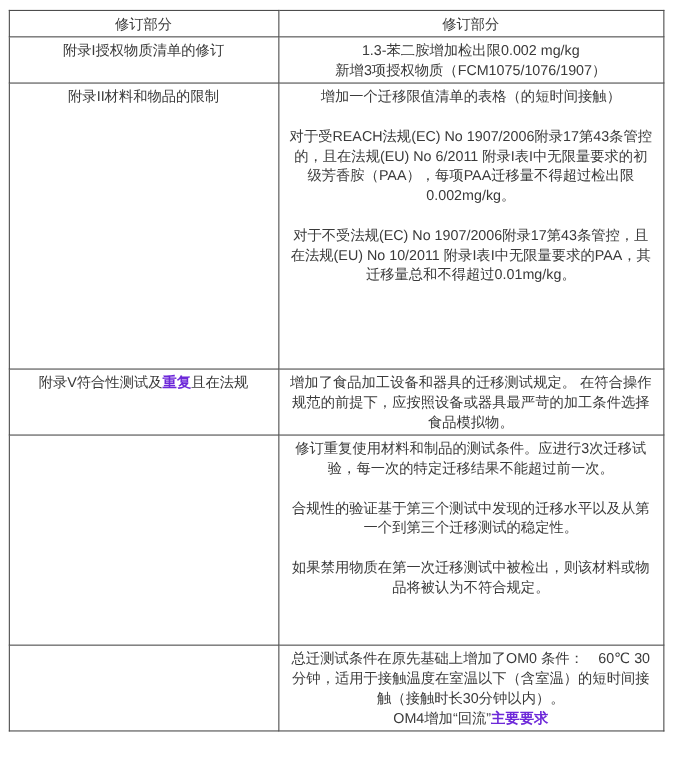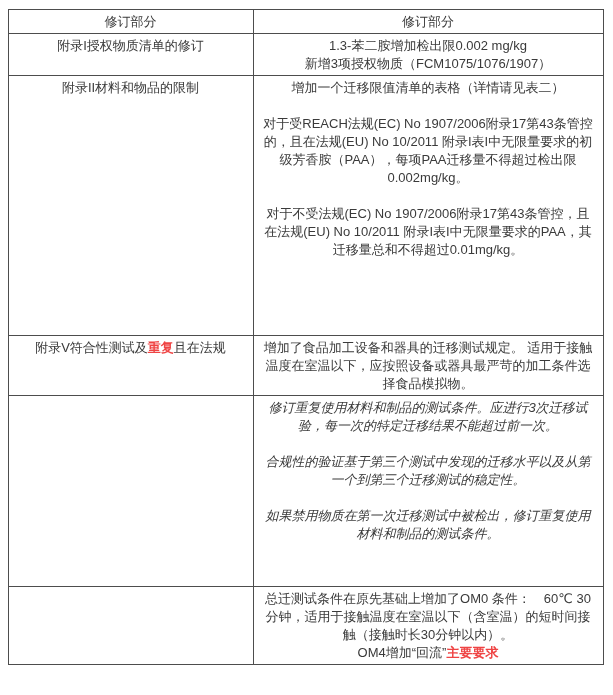--- a/index.html
+++ b/index.html
@@ -31,27 +31,27 @@
     font-size: 13px;
     line-height: 18px;
     color: #3a3a3a;
     text-align: center;
   }
   .line {
     white-space: pre-wrap;
     word-wrap: break-word;
   }
   .gap { margin-top: 18px; }
-  .b { font-weight: bold; color: #ef4444; }
+  .b { font-weight: bold; color: #6d28d9; }
   tr.hdr td { height: 16px; }
   tr.r1  td { height: 32px; }
   tr.r2  td { height: 254px; }
   tr.r3  td { height: 29px; }
   tr.r4  td { height: 54px; }
-  tr.r5  td { height: 185px; font-style: italic; }
+  tr.r5  td { height: 185px; }
   tr.r6  td { height: 70px; }
 </style>
 </head>
 <body>
 
 <div class="table-wrap">
   <table class="revision-table">
     <colgroup>
         <col class="c1">
         <col class="c2">
@@ -75,44 +75,44 @@
         <div class="line">1.3-苯二胺增加检出限0.002 mg/kg</div>
         <div class="line">新增3项授权物质（FCM1075/1076/1907）</div>
       </td>
     </tr>
 
     <tr class="r2">
       <td>
         <div class="line">附录II材料和物品的限制</div>
       </td>
       <td>
-        <div class="line">增加一个迁移限值清单的表格（详情请见表二）</div>
-        <div class="line gap">对于受REACH法规(EC) No 1907/2006附录17第43条管控的，且在法规(EU) No 10/2011 附录I表I中无限量要求的初级芳香胺（PAA），每项PAA迁移量不得超过检出限0.002mg/kg。</div>
+        <div class="line">增加一个迁移限值清单的表格（的短时间接触）</div>
+        <div class="line gap">对于受REACH法规(EC) No 1907/2006附录17第43条管控的，且在法规(EU) No 6/2011 附录I表I中无限量要求的初级芳香胺（PAA），每项PAA迁移量不得超过检出限0.002mg/kg。</div>
         <div class="line gap">对于不受法规(EC) No 1907/2006附录17第43条管控，且在法规(EU) No 10/2011 附录I表I中无限量要求的PAA，其迁移量总和不得超过0.01mg/kg。</div>
       </td>
     </tr>
 
 
     <tr class="r4">
       <td>
         <div class="line"><span>附录V符合性测试及</span><span class="b">重复</span><span>且在法规</span></div>
       </td>
       <td>
-        <div class="line">增加了食品加工设备和器具的迁移测试规定。 适用于接触温度在室温以下，应按照设备或器具最严苛的加工条件选择食品模拟物。</div>
+        <div class="line">增加了食品加工设备和器具的迁移测试规定。 在符合操作规范的前提下，应按照设备或器具最严苛的加工条件选择食品模拟物。</div>
       </td>
     </tr>
 
     <tr class="r5">
       <td>
         <div class="line"></div>
       </td>
       <td>
         <div class="line">修订重复使用材料和制品的测试条件。应进行3次迁移试验，每一次的特定迁移结果不能超过前一次。</div>
         <div class="line gap">合规性的验证基于第三个测试中发现的迁移水平以及从第一个到第三个迁移测试的稳定性。</div>
-        <div class="line gap">如果禁用物质在第一次迁移测试中被检出，修订重复使用材料和制品的测试条件。</div>
+        <div class="line gap">如果禁用物质在第一次迁移测试中被检出，则该材料或物品将被认为不符合规定。</div>
       </td>
     </tr>
 
     <tr class="r6">
       <td>
         <div class="line"></div>
       </td>
       <td>
         <div class="line">总迁测试条件在原先基础上增加了OM0 条件：　60℃ 30分钟，适用于接触温度在室温以下（含室温）的短时间接触（接触时长30分钟以内）。</div>
         <div class="line"><span>OM4增加“回流”</span><span class="b">主要要求</span></div>

